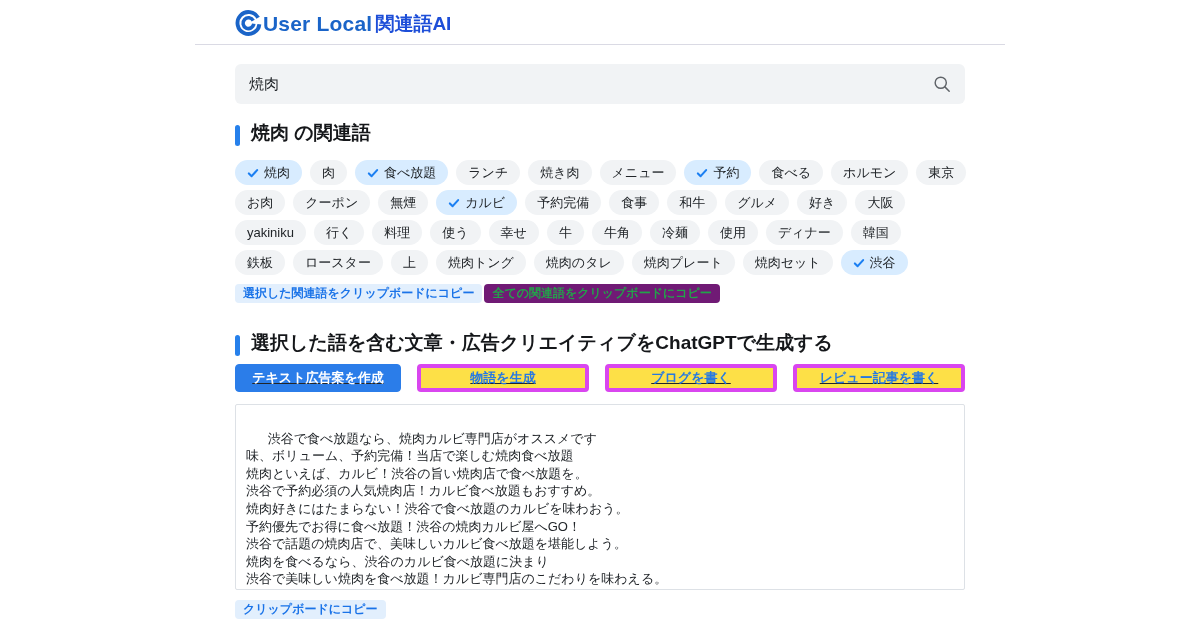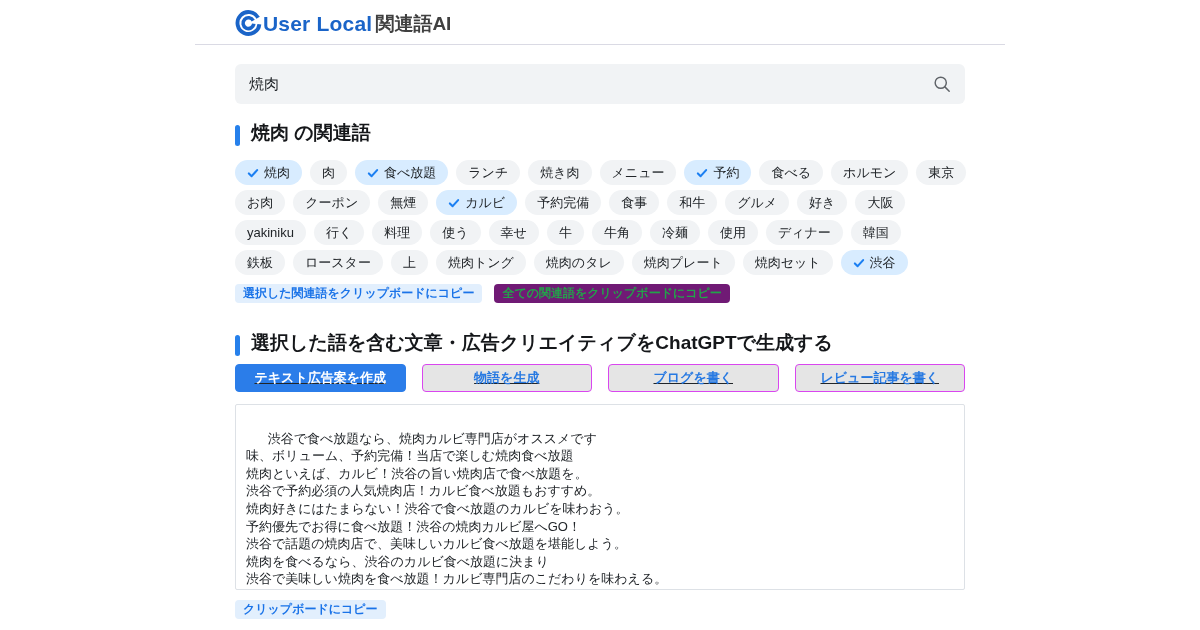--- a/index.html
+++ b/index.html
@@ -5,21 +5,21 @@
   * { margin: 0; padding: 0; box-sizing: border-box; }
   html, body { width: 1200px; height: 630px; background: #ffffff; overflow: hidden;
     font-family: "Liberation Sans", "DejaVu Sans", sans-serif; color: #212529; }
   .page { width: 810px; margin: 0 auto; }
 
   
   .header { padding: 10px 40px 7px; border-bottom: 1px solid #dadae4; }
   .brand { display: flex; align-items: center; gap: 1px; }
   .brand-mark { width: 27px; height: 27px; flex: 0 0 auto; }
   .brand-name { font-size: 21px; font-weight: bold; color: #1a64c8; letter-spacing: .2px; }
-  .brand-app { font-size: 19px; font-weight: bold; color: #404040; margin-left: 2px; }
+  .brand-app { font-size: 19px; font-weight: bold; color: #1d4ed8; margin-left: 2px; }
 
   .content { padding: 0 40px; }
 
   
   .search-box { margin-top: 19px; height: 40px; background: #f1f3f5; border-radius: 6px;
     display: flex; align-items: center; padding: 0 14px; }
   .search-input { flex: 1; border: none; background: transparent; outline: none;
     font-size: 15px; color: #212529; font-family: inherit; }
   .search-icon { width: 18px; height: 18px; flex: 0 0 auto; }
 
@@ -32,31 +32,31 @@
   
   .chip-rows { margin-top: 14px; }
   .chip-row { display: flex; flex-wrap: nowrap; gap: 8px; margin-bottom: 5px; white-space: nowrap; }
   .chip { display: inline-flex; align-items: center; gap: 5px; border: none; cursor: pointer;
     background: #f1f3f5; color: #212529; font-size: 13px; line-height: 17px;
     padding: 4px 12px; border-radius: 999px; font-family: inherit; }
   .chip.selected { background: #d8ecff; }
   .chip .check { display: inline-flex; align-items: center; }
 
   
-  .copy-row { display: flex; gap: 12px; margin-top: 9px; }
+  .copy-row { display: flex; gap: 2px; margin-top: 9px; }
   .copy-link { font-size: 12px; line-height: 13px; padding: 3px 8px; border-radius: 4px;
     cursor: pointer; border: none; font-family: inherit; font-weight: bold; }
   .copy-link.blue { color: #1a73e8; background: #e2effd; }
   .copy-link.green { color: #23a24a; background: #701a75; }
 
   
   .gen-buttons { display: flex; gap: 16px; margin-top: 8px; text-decoration: underline; }
   .gen-btn { flex: 1; height: 28px; border-radius: 4px; font-size: 13px; font-weight: bold;
     cursor: pointer; font-family: inherit;
-    background: #e5e5e5; color: #2779e2; border: 1px solid #d946ef; }
+    background: #fde047; color: #2779e2; border: 4px solid #d946ef; }
   .gen-btn.active { background: #2b7de9; color: #ffffff; border: 1px solid #2b7de9; }
 
   
   .gen-output { margin-top: 12px; height: 186px; border: 1px solid #dde1e6; border-radius: 2px;
     background: #ffffff; padding: 7px 10px; font-size: 13px; line-height: 17.6px;
     color: #212529; white-space: pre-wrap; overflow: hidden; }
 
   .bottom-copy-row { margin-top: 9px; }
 </style>
 </head>

